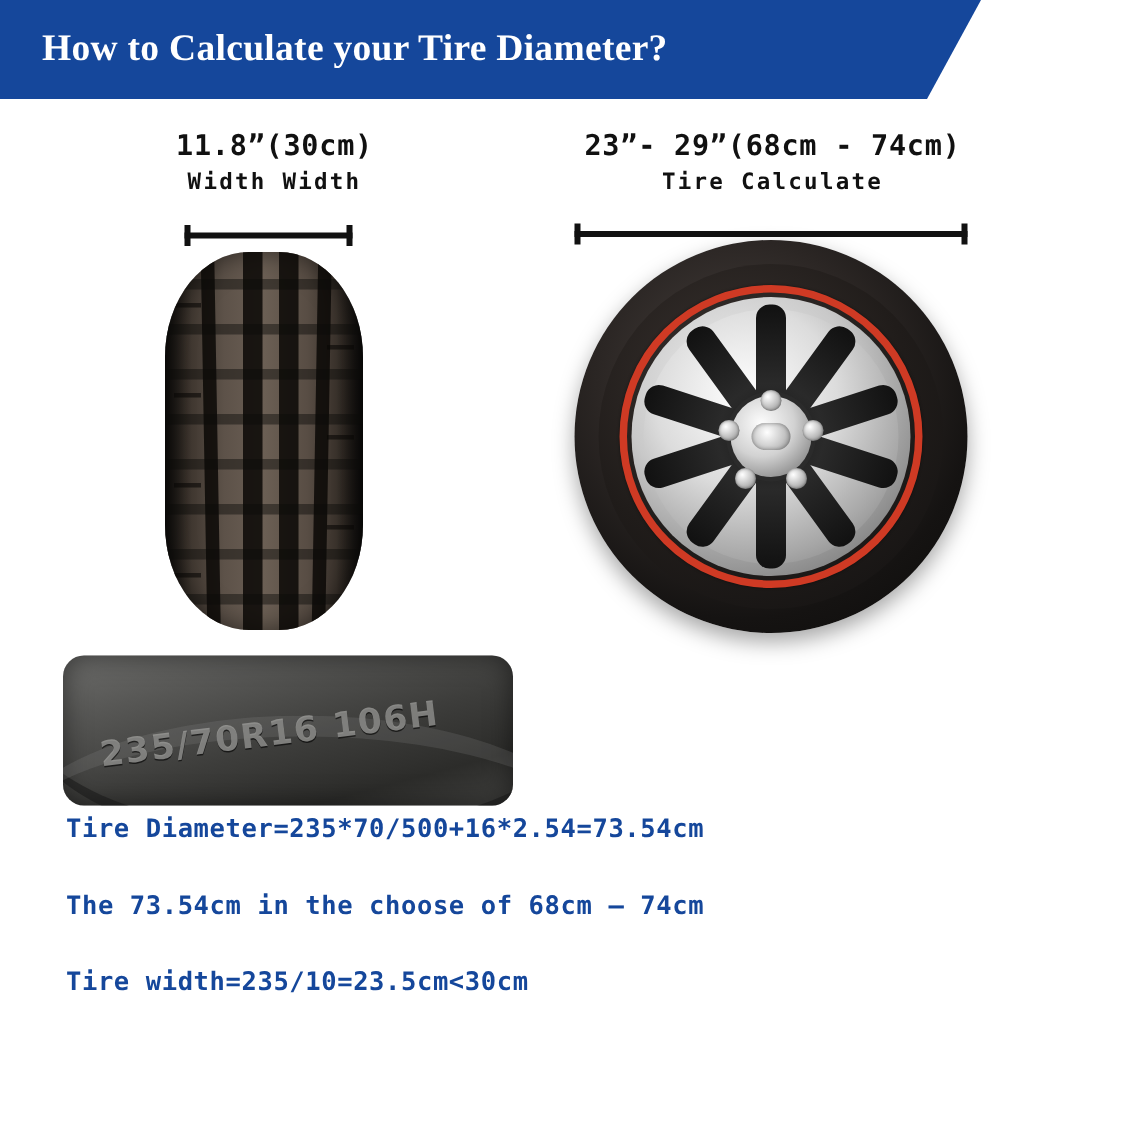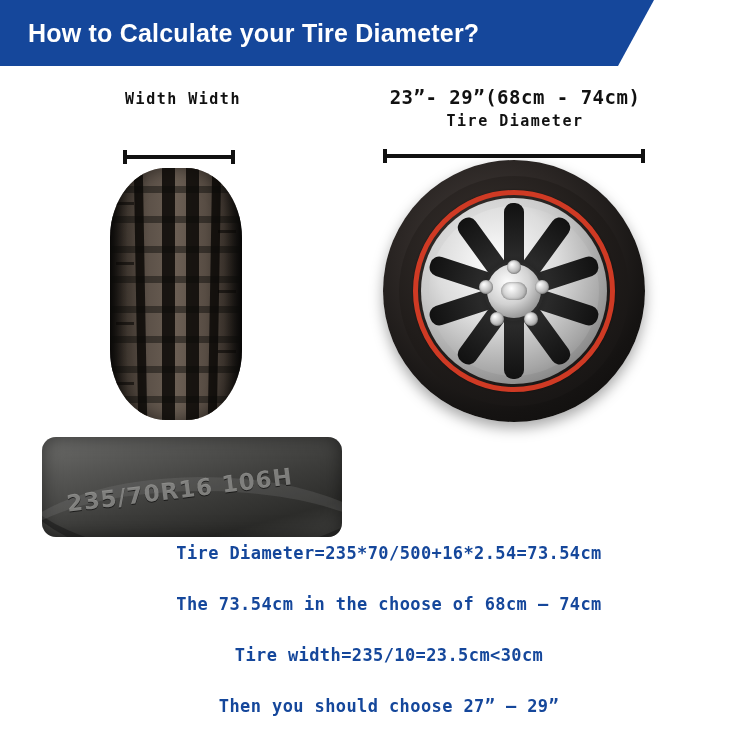--- a/index.html
+++ b/index.html
@@ -29,21 +29,21 @@
     display: flex;
     align-items: center;
     padding-left: 28px;
     box-sizing: border-box;
   }
   .banner-title {
     color: #ffffff;
     font-size: 25px;
     font-weight: bold;
     letter-spacing: 0.2px;
-    font-family: Liberation Sans, sans-serif;
+    font-family: Liberation Serif, serif;
     white-space: nowrap;
   }
   .banner-tail {
     position: absolute;
     left: 618px;
     top: 0;
     width: 0;
     height: 0;
     border-top: 66px solid #15479b;
     border-right: 36px solid transparent;
@@ -289,34 +289,34 @@
     width: 690px;
   }
   .formula-line {
     color: #15479b;
     font-family: "DejaVu Sans Mono", monospace;
     font-size: 17px;
     font-weight: bold;
     letter-spacing: 0.4px;
     margin-bottom: 31px;
     white-space: nowrap;
-    text-align: center;
   }
 </style>
 </head>
 <body>
 
 <div class="page">
 
   <div class="banner">
     <div class="banner-title">How to Calculate your Tire Diameter?</div>
   </div>
   <div class="banner-tail"></div>
 
   <div class="meas-label" style="left:68px; top:86px; width:230px;">
+    <div class="meas-value">11.8”(30cm)</div>
     <div class="meas-name">Width Width</div>
   </div>
   <div class="dim" style="left:123px; top:150px; width:112px;">
     <div class="bar"></div>
     <div class="cap left"></div>
     <div class="cap right"></div>
   </div>
 
   <div class="tread-tire">
     <div class="shoulder"></div>
@@ -338,21 +338,21 @@
     <div class="sipe" style="left:6px; top:154px; width:18px;"></div>
     <div class="sipe" style="left:6px; top:214px; width:18px;"></div>
     <div class="sipe" style="right:6px; top:62px; width:18px;"></div>
     <div class="sipe" style="right:6px; top:122px; width:18px;"></div>
     <div class="sipe" style="right:6px; top:182px; width:18px;"></div>
     <div class="sipe" style="right:6px; top:242px; width:18px;"></div>
   </div>
 
   <div class="meas-label" style="left:335px; top:86px; width:360px;">
     <div class="meas-value">23”- 29”(68cm - 74cm)</div>
-    <div class="meas-name">Tire Diameter</div>
+    <div class="meas-name">Tire Calculate</div>
   </div>
   <div class="dim" style="left:383px; top:149px; width:262px;">
     <div class="bar"></div>
     <div class="cap left"></div>
     <div class="cap right"></div>
   </div>
 
   <div class="wheel">
     <div class="tyre"></div>
     <div class="tyre-inner"></div>
@@ -382,16 +382,15 @@
     <div class="arc"></div>
     <div class="arc2"></div>
     <div class="code">235/70R16  106H</div>
   </div>
 
 
   <div class="formulas">
     <div class="formula-line">Tire Diameter=235*70/500+16*2.54=73.54cm</div>
     <div class="formula-line">The 73.54cm in the choose of 68cm – 74cm</div>
     <div class="formula-line">Tire width=235/10=23.5cm&lt;30cm</div>
-    <div class="formula-line">Then you should choose 27” – 29”</div>
   </div>
 
 </div>
 
 </body></html>

